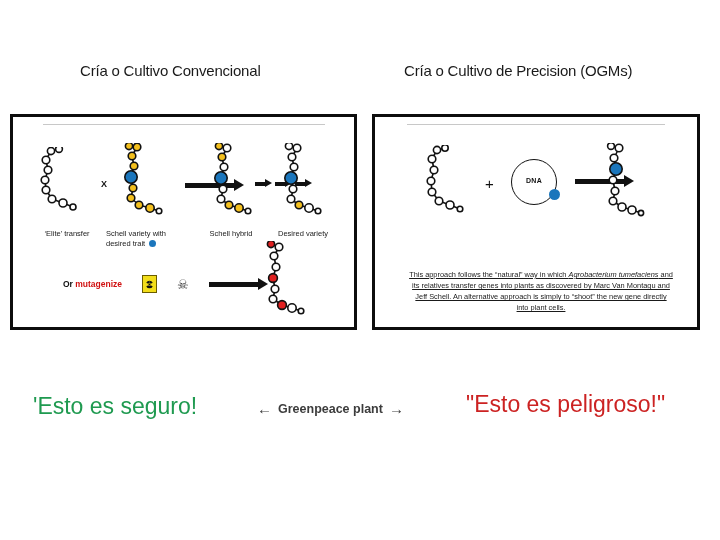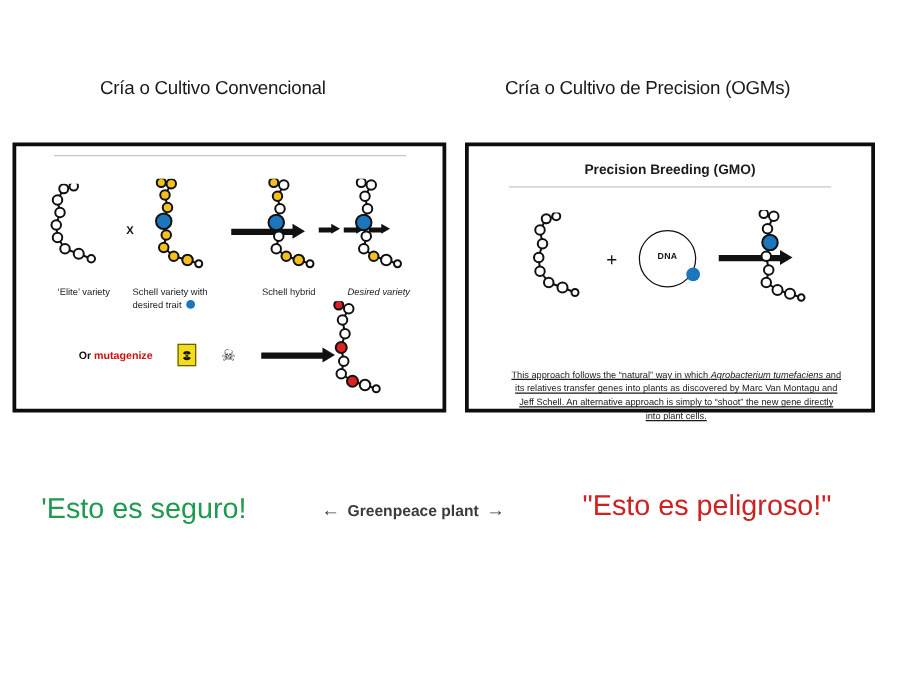--- a/index.html
+++ b/index.html
@@ -346,30 +346,30 @@
           <circle cx="18" cy="46" r="3.8" fill="#fff"></circle>
           <circle cx="16" cy="56" r="3.8" fill="#fff"></circle>
           <circle cx="24" cy="62" r="3.8" fill="#f4c01e"></circle>
           <circle cx="34" cy="65" r="4.2" fill="#fff"></circle>
           <circle cx="43" cy="68" r="2.8" fill="#fff"></circle>
         </g>
       </svg>
     </span>
 
     
-    <div class="caption" style="left:14px; top:104px; width:80px;">‘Elite’ variety</div>
+    <div class="caption" style="left:14px; top:104px; width:80px;">‘Elite’ transfer</div>
 
     <div class="caption multi" style="left:93px; top:104px; text-align:left;">
       <span>Schell variety with desired trait</span>
       <span style="display:inline-block;width:7px;height:7px;border-radius:50%;background:#1b76bc;vertical-align:-1px;margin-left:2px;"></span>
     </div>
 
     <div class="caption" style="left:178px; top:104px; width:80px;">Schell hybrid</div>
 
-    <div class="caption" style="left:248px; top:104px; width:84px;font-style:italic;">Desired variety</div>
+    <div class="caption" style="left:248px; top:104px; width:84px;">Desired variety</div>
 
     
     <div class="mutagenize-row">
       <span class="mutagenize-label">
         <span>Or </span><span class="red">mutagenize</span>
       </span>
 
       <span class="hazard-sign">
         <svg width="9" height="9" viewBox="0 0 24 24">
           <circle cx="12" cy="12" r="2.6" fill="#111"></circle>
@@ -409,21 +409,20 @@
           <circle cx="46" cy="70" r="2.8" fill="#fff"></circle>
         </g>
       </svg>
     </span>
 
   </div>
 </div>
 
 <div class="panel" id="panel-right">
 
-  <div class="panel-title">Precision Breeding (GMO)</div>
   <div class="panel-rule"></div>
 
   <div class="diagram-area">
 
     
     <span>
       <svg width="58" height="78" viewBox="0 0 58 78" style="position:absolute;left:48px;top:20px;">
         <g stroke="#111" stroke-width="1.6" fill="#fff">
           <line x1="14" y1="5" x2="22" y2="3"></line>
           <line x1="14" y1="5" x2="9" y2="14"></line>

